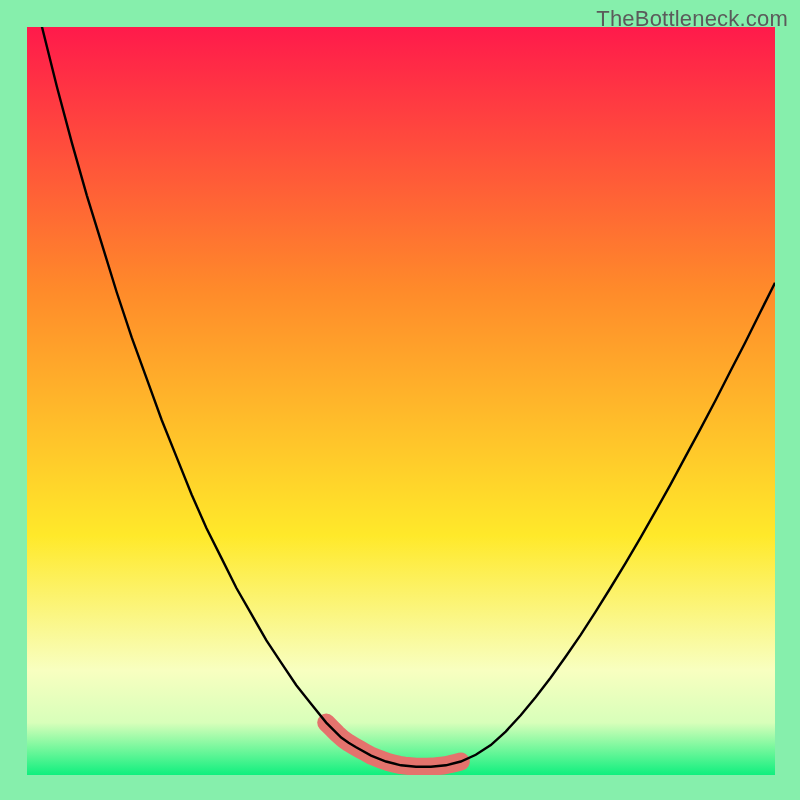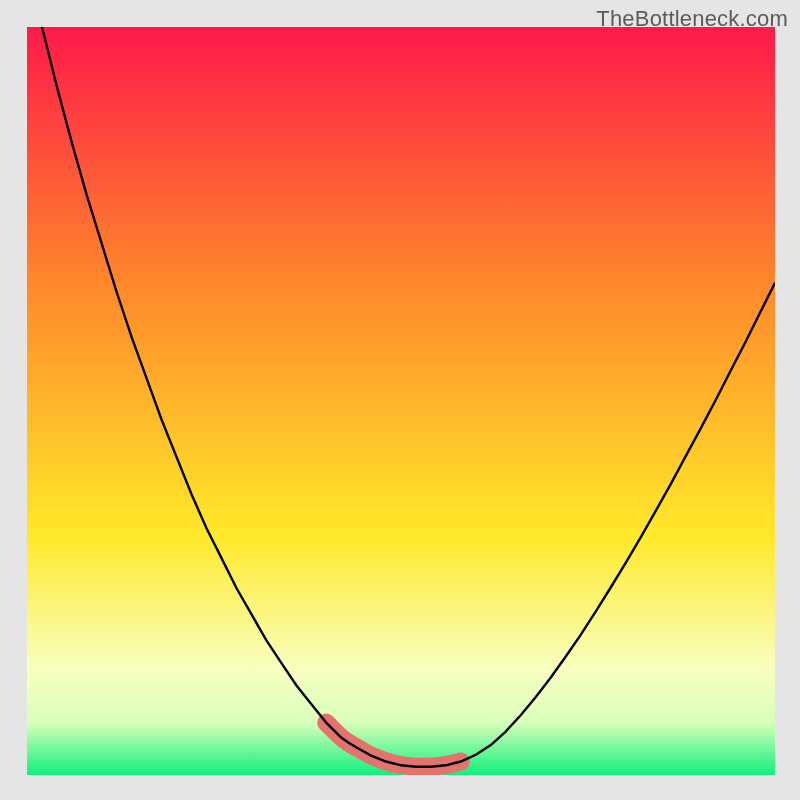--- a/index.html
+++ b/index.html
@@ -7,21 +7,21 @@
     padding: 0;
     width: 800px;
     height: 800px;
     overflow: hidden;
     background: #000;
     font-family: Arial, Helvetica, sans-serif;
   }
   .frame {
     position: absolute;
     inset: 0;
-    background: #e5e5e5;
+    background: #86efac;
     text-align: right;
   }
   .plot-area {
     position: absolute;
     left: 27px;
     top: 27px;
     width: 748px;
     height: 748px;
     overflow: hidden;
   }

